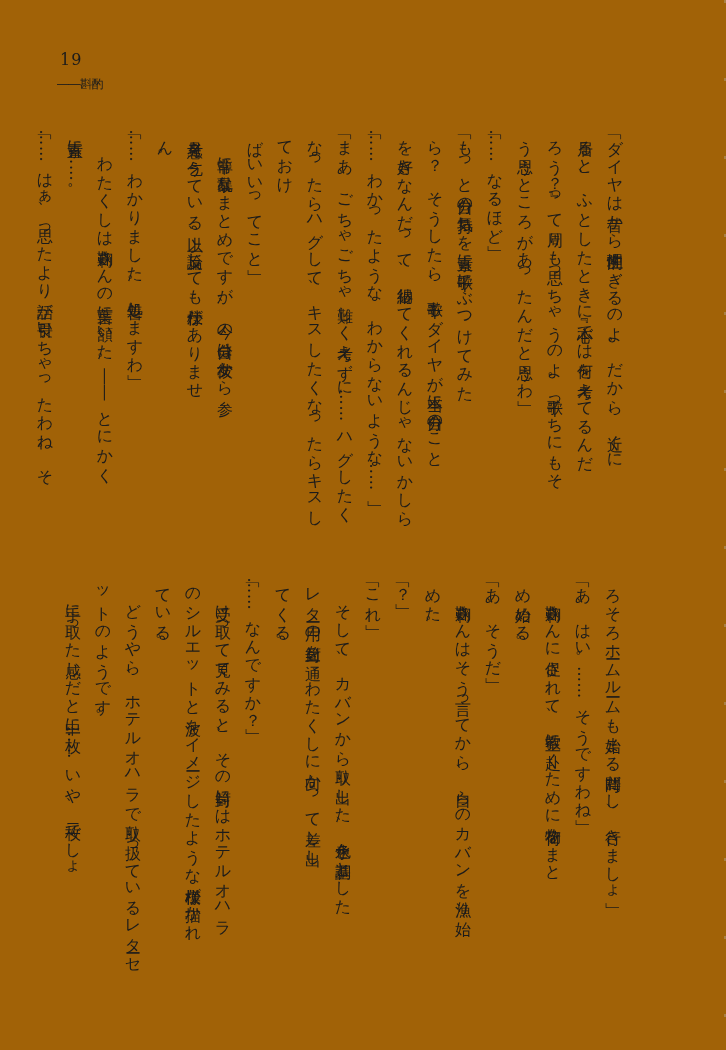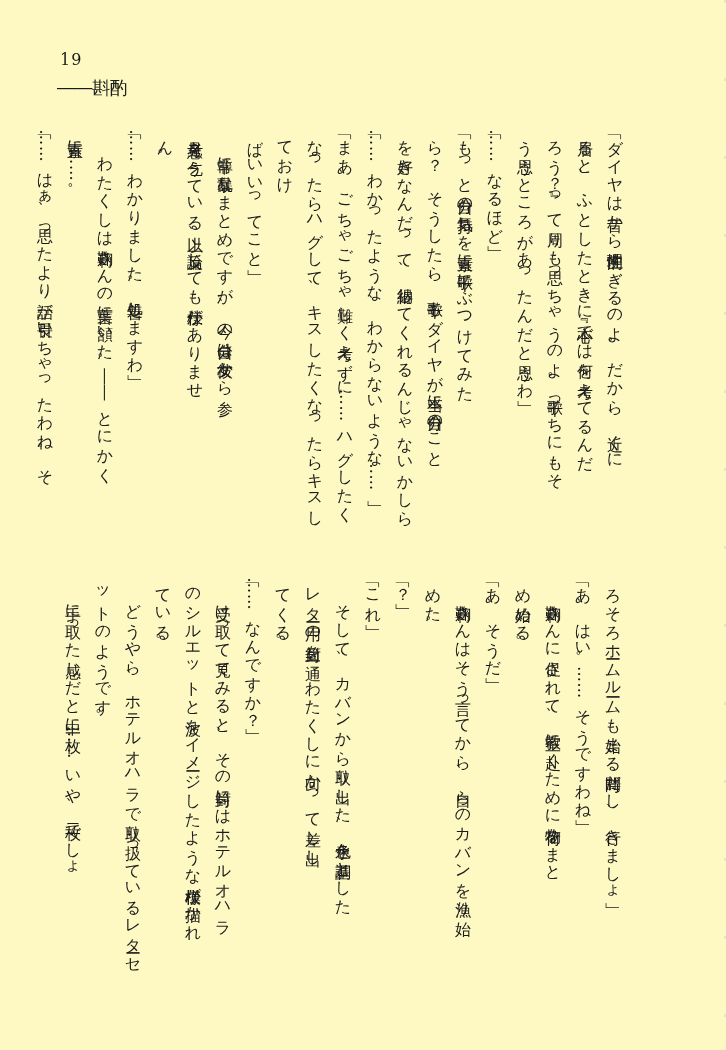--- a/index.html
+++ b/index.html
@@ -1,30 +1,30 @@
 <!DOCTYPE html>
 <html><head>
 <meta charset="utf-8">
 <style>
   html,body{margin:0;padding:0;}
   .page{
     position:relative;
     width:726px;height:1050px;
-    background:#fef9c3;
+    background:#a16207;
     overflow:hidden;
     font-family:"DejaVu Serif","Liberation Serif",serif;
     color:#1b1b1b;
   }
   .pagenum{
     position:absolute;left:60px;top:50px;
     font-size:16px;letter-spacing:1px;
   }
   .chapter{
     position:absolute;left:57px;top:76px;
-    font-size:18px;letter-spacing:-0.5px;
+    font-size:12px;letter-spacing:-0.5px;
   }
   .vblock{
     position:absolute;
     writing-mode:vertical-rl;
     -webkit-writing-mode:vertical-rl;
     text-orientation:mixed;
     font-size:16px;
     letter-spacing:0.35px;
     width:570px;height:394px;
   }

